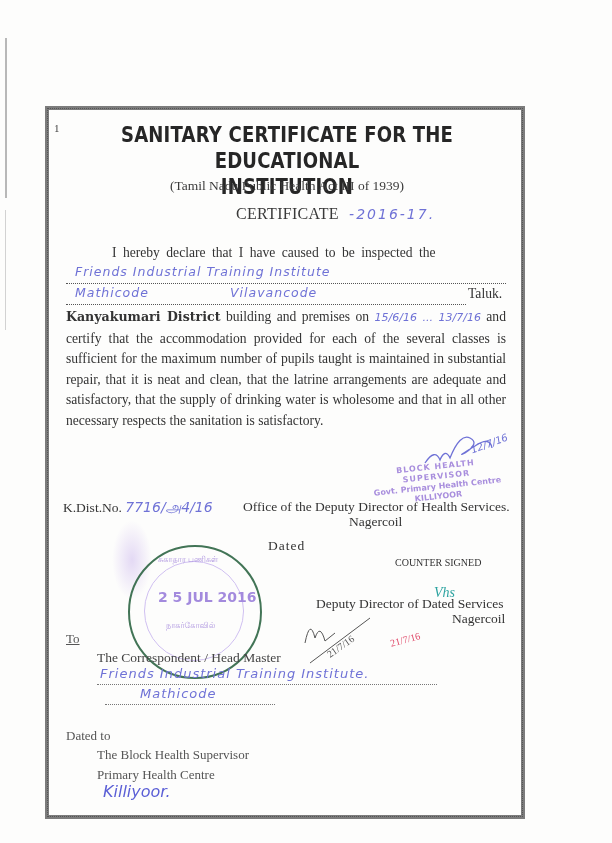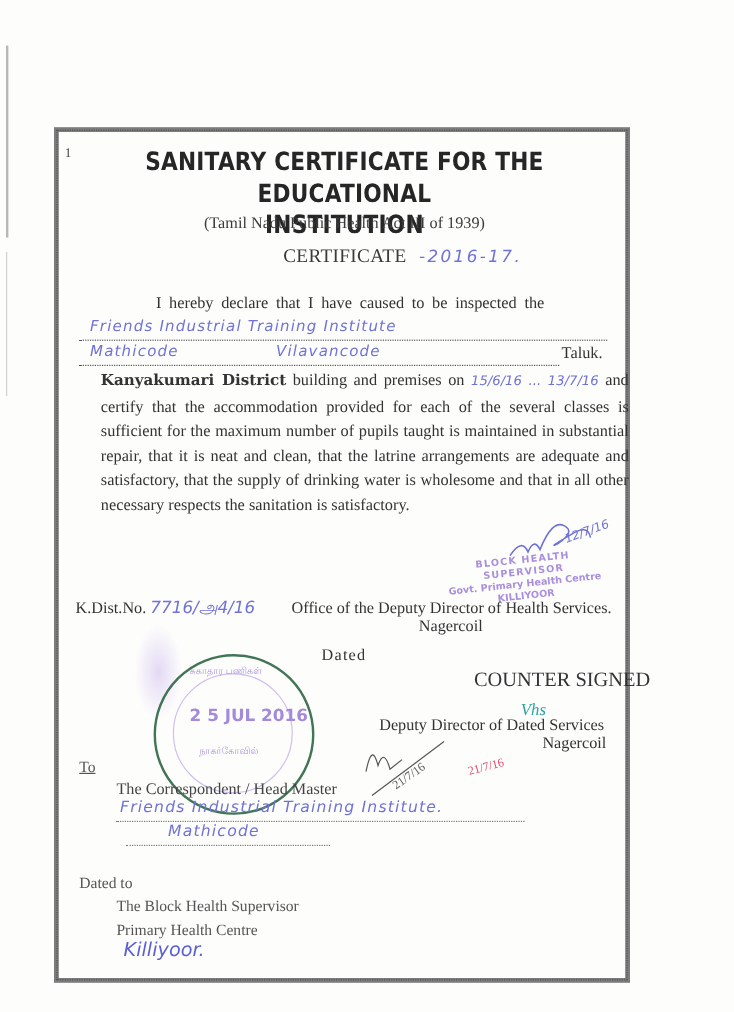--- a/index.html
+++ b/index.html
@@ -26,39 +26,39 @@
   .subtitle {
     position: absolute; left: 48px; top: 178px; width: 478px; text-align: center;
     font-size: 13.5px; color: #3a3a3a;
   }
   .cert-line {
     position: absolute; left: 236px; top: 205px; font-size: 16px; color: #3a3a3a; letter-spacing: 0.3px;
   }
   .hand { font-family: "DejaVu Sans", sans-serif; color: #6f72d6; font-style: italic; }
   .cert-year { font-size: 14px; margin-left: 6px; letter-spacing: 2px; }
   .para {
-    position: absolute; left: 84px; width: 440px; font-size: 13.6px; line-height: 20.5px; color: #333;
+    position: absolute; left: 66px; width: 440px; font-size: 13.6px; line-height: 20.5px; color: #333;
     text-align: justify;
   }
   .p1 { top: 243px; text-indent: 46px; word-spacing: 3px; }
   .dotline {
     position: absolute; left: 66px; width: 440px; height: 20px; font-size: 13.6px; color: #333;
     border-bottom: 1px dotted #555;
   }
   .dl1 { top: 263px; }
   .dl2 { top: 284px; width: 400px; }
   .taluk { position: absolute; left: 468px; top: 286px; font-size: 13.6px; color: #333; }
   .hw { position: absolute; font-size: 12.5px; color: #6f72d6; font-family: "DejaVu Sans", sans-serif; font-style: italic; letter-spacing: 1px; }
   .body2 { top: 307px; }
   .bold { font-weight: bold; font-family: "DejaVu Serif", serif; font-size: 12.6px; }
   .dist-no { position: absolute; left: 63px; top: 499px; font-size: 13.5px; color: #333; }
   .office { position: absolute; left: 243px; top: 499px; font-size: 13.5px; color: #333; }
   .nagercoil1 { position: absolute; left: 349px; top: 514px; font-size: 13.5px; color: #333; }
   .dated { position: absolute; left: 268px; top: 538px; font-size: 13.5px; color: #333; letter-spacing: 1px; }
-  .counter { position: absolute; left: 395px; top: 557px; font-size: 17px; color: #333; }
+  .counter { position: absolute; left: 395px; top: 557px; font-size: 10px; color: #333; }
   .dd2 { position: absolute; left: 316px; top: 596px; font-size: 13.5px; color: #333; }
   .nagercoil2 { position: absolute; left: 452px; top: 611px; font-size: 13.5px; color: #333; }
   .to { position: absolute; left: 66px; top: 631px; font-size: 13px; color: #555; text-decoration: underline; }
   .corr { position: absolute; left: 97px; top: 650px; font-size: 13.5px; color: #444; }
   .addr-line1 { position: absolute; left: 97px; top: 668px; width: 340px; height: 16px; border-bottom: 1px dotted #777; }
   .addr-line2 { position: absolute; left: 105px; top: 688px; width: 170px; height: 16px; border-bottom: 1px dotted #777; }
   .copyto { position: absolute; left: 66px; top: 728px; font-size: 13px; color: #555; }
   .bhs { position: absolute; left: 97px; top: 747px; font-size: 13px; color: #555; }
   .phc { position: absolute; left: 97px; top: 767px; font-size: 13px; color: #555; }
   .killiyoor-hw { position: absolute; left: 103px; top: 782px; font-size: 16px; color: #5b5fd6; font-family: "DejaVu Sans", sans-serif; font-style: italic; }

